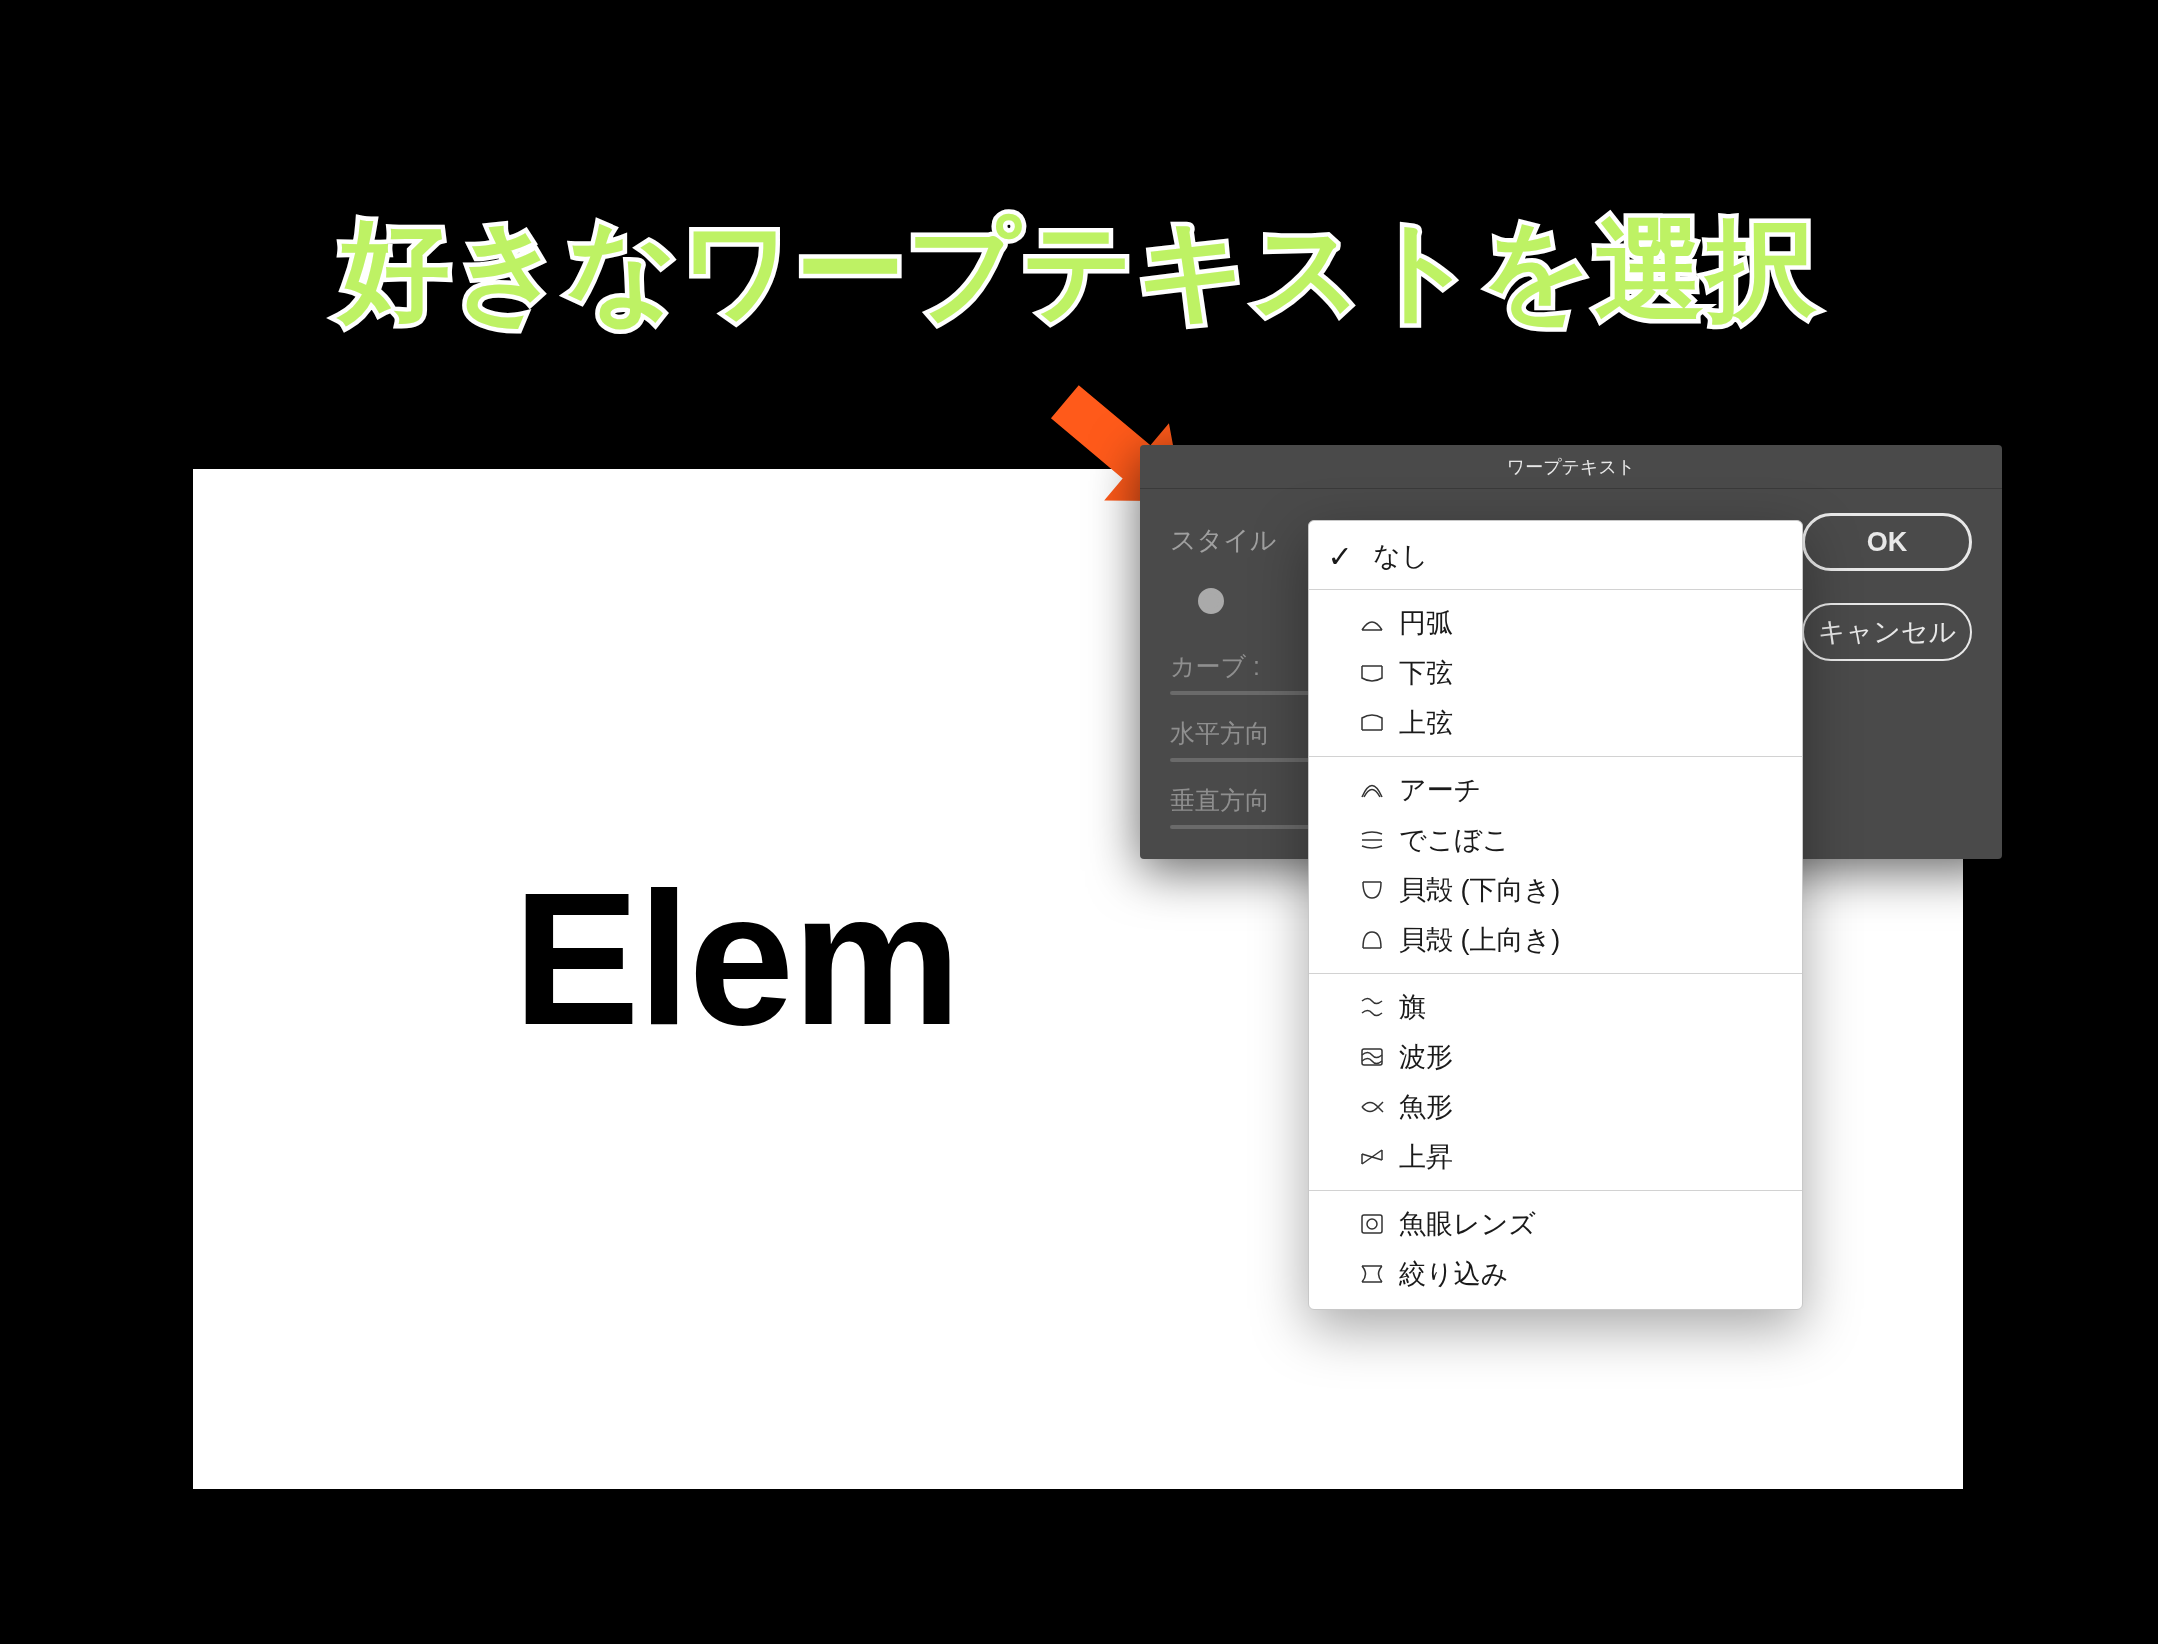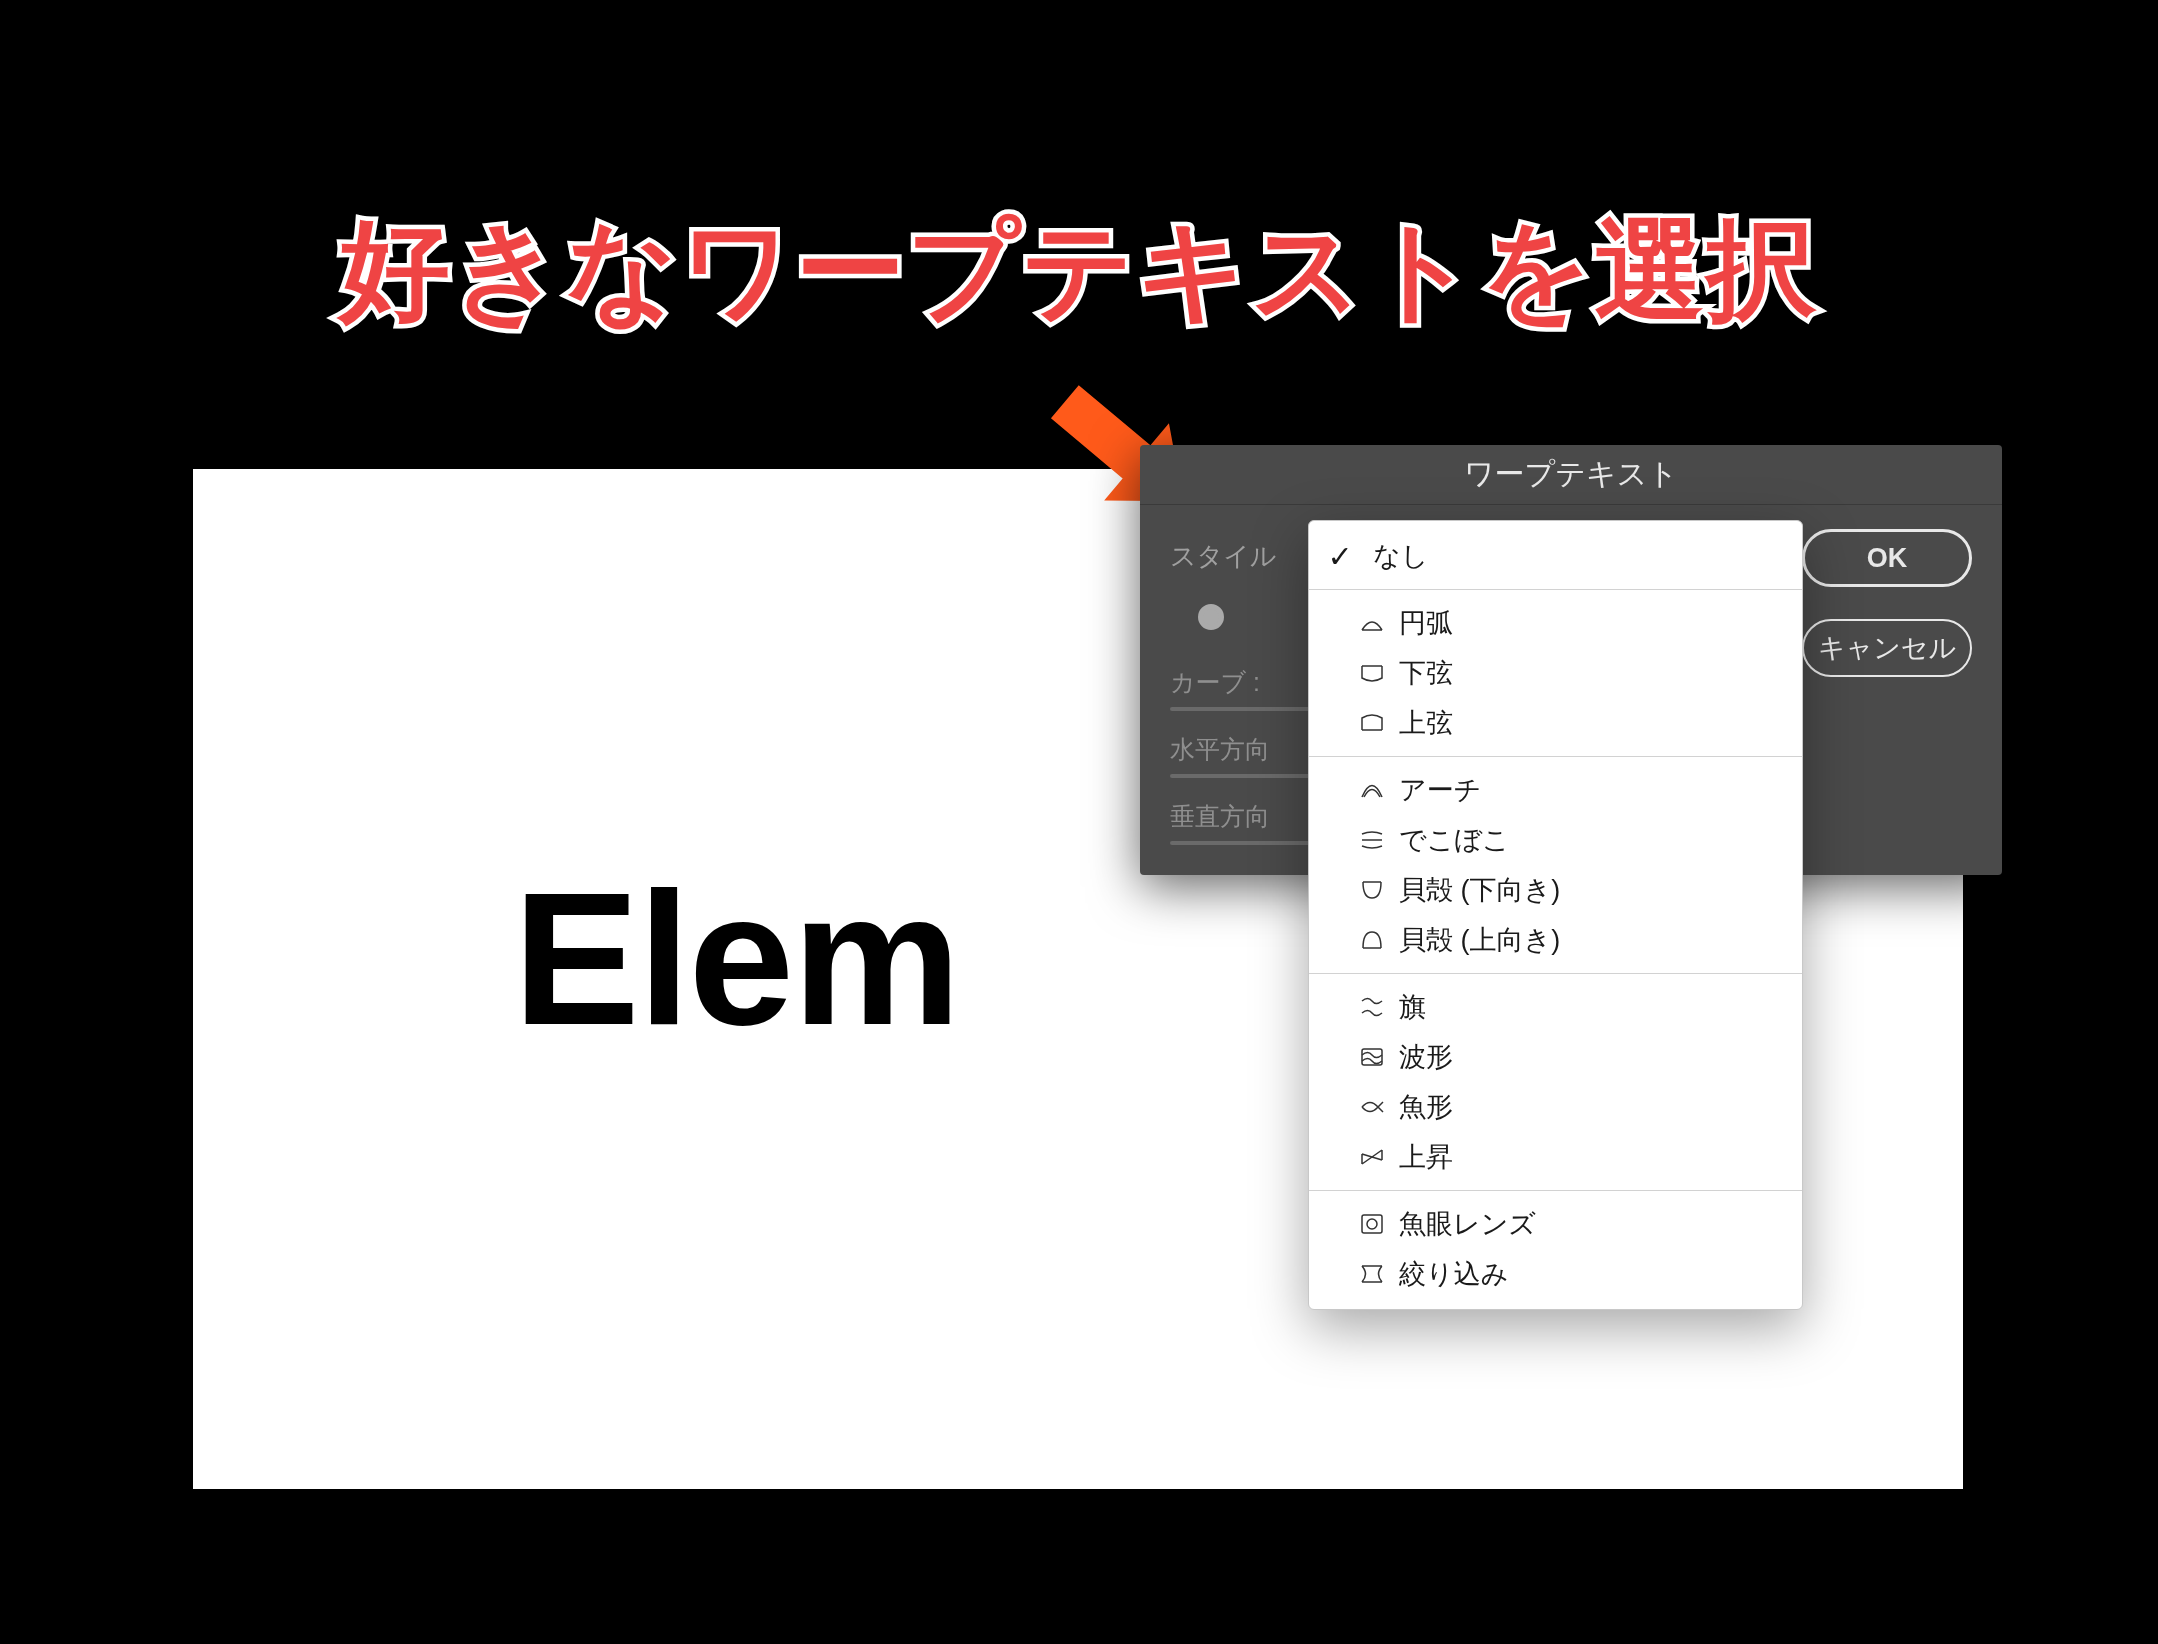--- a/index.html
+++ b/index.html
@@ -11,21 +11,21 @@
       position: relative;
       overflow: hidden;
     }
     .headline {
       position: absolute;
       top: 197px;
       left: 50%;
       transform: translateX(-50%);
       font-size: 110px;
       font-weight: 900;
-      color: #ef4444;
+      color: #bef264;
       -webkit-text-stroke: 9px #fff;
       paint-order: stroke fill;
       white-space: nowrap;
       letter-spacing: 2px;
     }
     .canvas-card {
       position: absolute;
       top: 469px;
       left: 193px;
       width: 1770px;
@@ -58,26 +58,26 @@
       position: absolute;
       top: 445px;
       left: 1140px;
       width: 862px;
       background: #4a4a4a;
       border-radius: 4px;
       box-shadow: 0 12px 50px rgba(0,0,0,0.6);
       padding-bottom: 30px;
     }
     .dialog-titlebar {
-      height: 60px;
+      height: 44px;
       display: flex;
       align-items: center;
       justify-content: center;
       color: #e8e8e8;
-      font-size: 30px;
+      font-size: 18px;
       border-bottom: 1px solid #3a3a3a;
     }
     .dialog-body {
       display: flex;
       padding: 24px 30px 0 30px;
     }
     .dialog-left {
       flex: 1;
       color: #a0a0a0;
       font-size: 26px;

